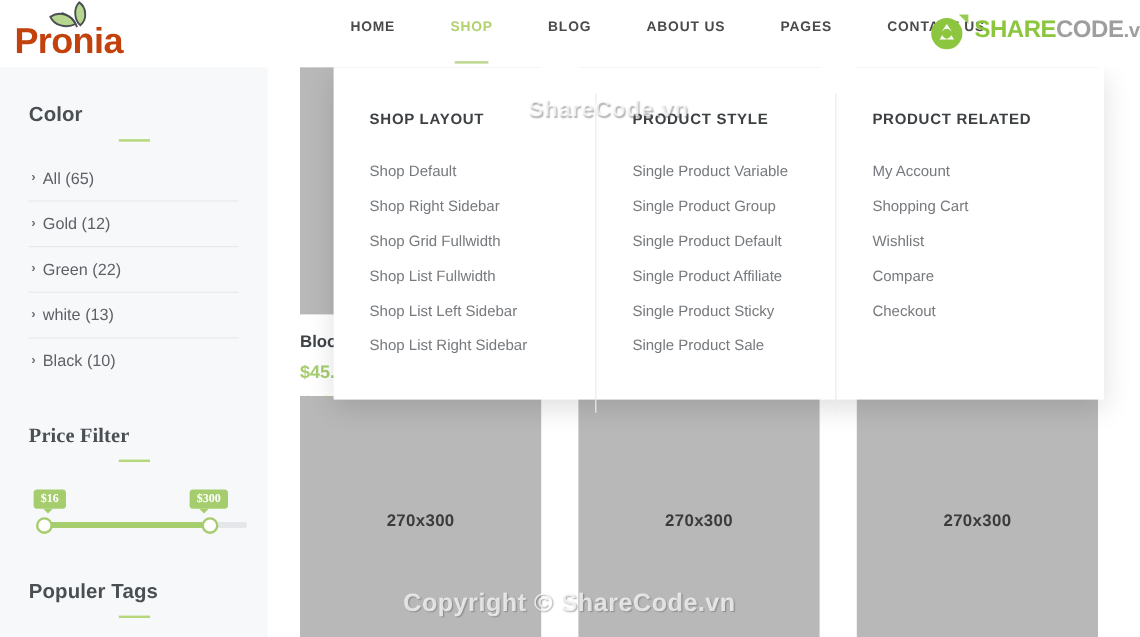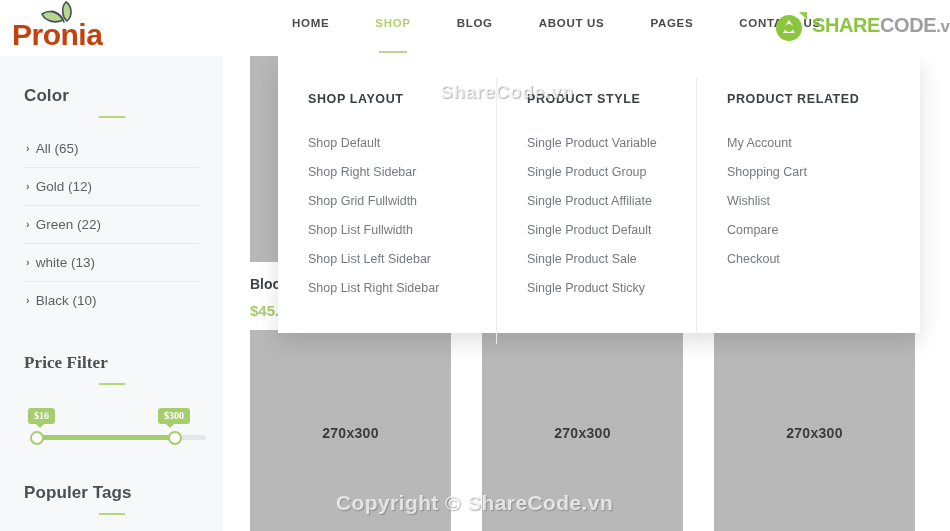--- a/index.html
+++ b/index.html
@@ -274,24 +274,24 @@
       <a class="mega-link">Shop Grid Fullwidth</a>
       <a class="mega-link">Shop List Fullwidth</a>
       <a class="mega-link">Shop List Left Sidebar</a>
       <a class="mega-link">Shop List Right Sidebar</a>
     </div>
 
     <div class="mega-col col-2">
       <div class="mega-title">PRODUCT STYLE</div>
       <a class="mega-link">Single Product Variable</a>
       <a class="mega-link">Single Product Group</a>
+      <a class="mega-link">Single Product Default</a>
       <a class="mega-link">Single Product Affiliate</a>
-      <a class="mega-link">Single Product Default</a>
+      <a class="mega-link">Single Product Sticky</a>
       <a class="mega-link">Single Product Sale</a>
-      <a class="mega-link">Single Product Sticky</a>
     </div>
 
     <div class="mega-col col-3">
       <div class="mega-title">PRODUCT RELATED</div>
       <a class="mega-link">My Account</a>
       <a class="mega-link">Shopping Cart</a>
       <a class="mega-link">Wishlist</a>
       <a class="mega-link">Compare</a>
       <a class="mega-link">Checkout</a>
     </div>

